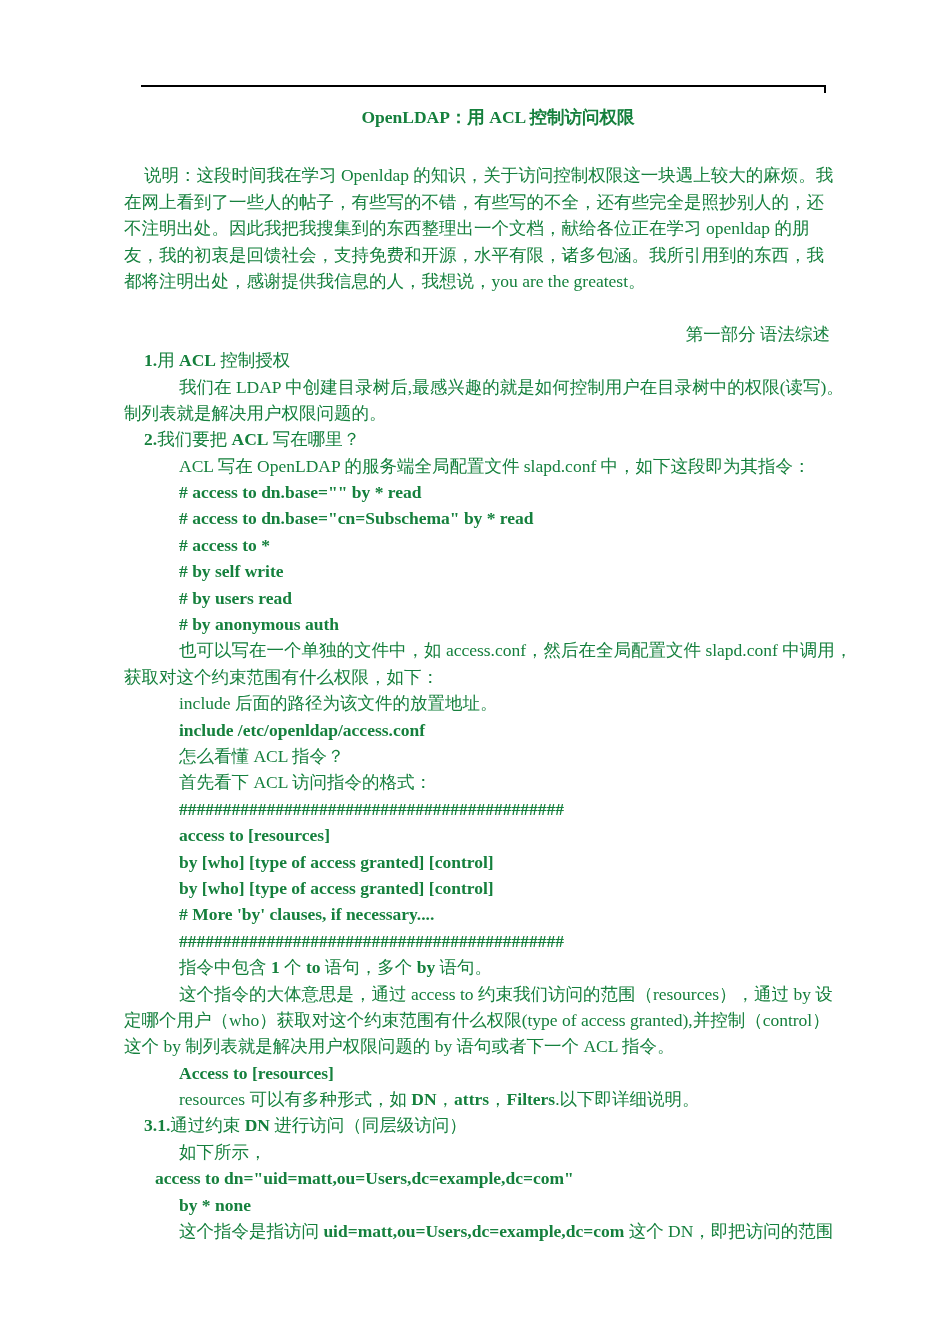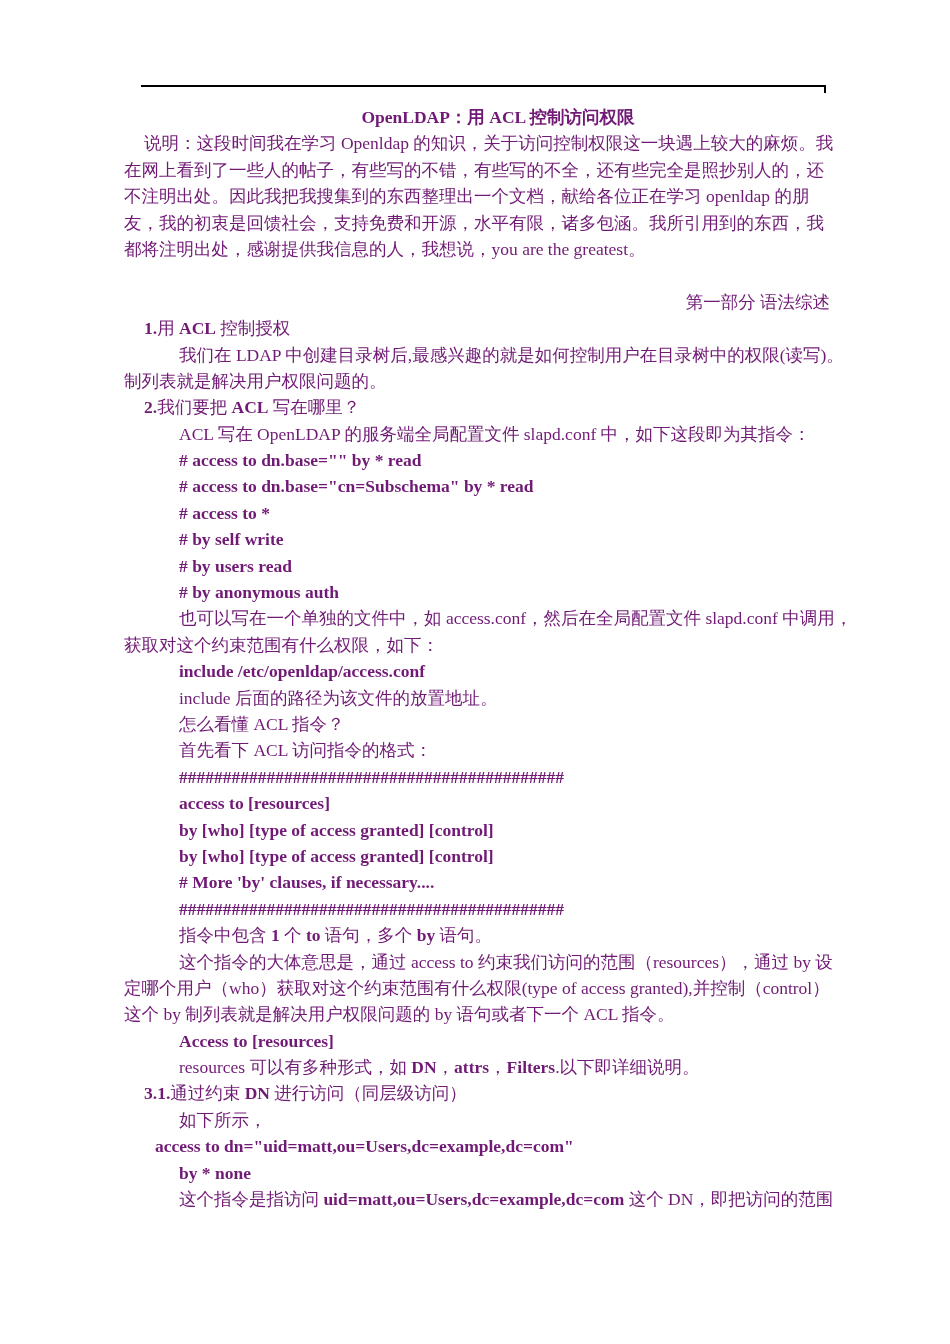--- a/index.html
+++ b/index.html
@@ -3,34 +3,34 @@
 <meta charset="utf-8">
 <style>
   html,body{margin:0;padding:0;background:#e8e8e8;}
   .page{
     position:relative;
     width:950px;height:1344px;
     background:#ffffff;
     margin:0 auto;
     overflow:hidden;
     font-family:"Liberation Serif","DejaVu Serif",serif;
-    color:#701a75;
+    color:#15803d;
   }
   .rule{position:absolute;left:141px;top:85px;width:683px;height:2px;background:#000;}
   .rule-tick{position:absolute;left:824px;top:85px;width:2px;height:8px;background:#000;}
   .content{
     position:absolute;left:124px;top:104px;width:706px;
     font-size:17.5px;line-height:26.4px;
   }
   .line{height:26.4px;white-space:nowrap;}
   .blank{height:26.4px;}
   .title{text-align:center;padding-left:42px;}
   .center{text-align:right;padding-left:42px;}
   .h{padding-left:20px;}
-  .ind-s{padding-left:20px;}
+  .ind-s{padding-left:20px;margin-top:32px;}
   .flush{padding-left:0;}
   .ind-l{padding-left:55px;}
   .code{padding-left:55px;}
   .code2{padding-left:31px;}
   .b{font-weight:bold;}
 </style>
 </head>
 <body>
 
 <div class="page">
@@ -51,22 +51,22 @@
       <div class="line h"><span class="b">2.</span><span>我们要把 </span><span class="b">ACL</span><span> 写在哪里？</span></div>
       <div class="line ind-l"><span>ACL 写在 OpenLDAP 的服务端全局配置文件 slapd.conf 中，如下这段即为其指令：</span></div>
       <div class="line code"><span class="b"># access to dn.base="" by * read</span></div>
       <div class="line code"><span class="b"># access to dn.base="cn=Subschema" by * read</span></div>
       <div class="line code"><span class="b"># access to *</span></div>
       <div class="line code"><span class="b"># by self write</span></div>
       <div class="line code"><span class="b"># by users read</span></div>
       <div class="line code"><span class="b"># by anonymous auth</span></div>
       <div class="line ind-l"><span>也可以写在一个单独的文件中，如 access.conf，然后在全局配置文件 slapd.conf 中调用，</span></div>
       <div class="line flush"><span>获取对这个约束范围有什么权限，如下：</span></div>
+      <div class="line ind-l"><span>include 后面的路径为该文件的放置地址。</span></div>
       <div class="line code"><span class="b">include /etc/openldap/access.conf</span></div>
-      <div class="line ind-l"><span>include 后面的路径为该文件的放置地址。</span></div>
       <div class="line ind-l"><span>怎么看懂 ACL 指令？</span></div>
       <div class="line ind-l"><span>首先看下 ACL 访问指令的格式：</span></div>
       <div class="line code"><span class="b">############################################</span></div>
       <div class="line code"><span class="b">access to [resources]</span></div>
       <div class="line code"><span class="b">by [who] [type of access granted] [control]</span></div>
       <div class="line code"><span class="b">by [who] [type of access granted] [control]</span></div>
       <div class="line code"><span class="b"># More 'by' clauses, if necessary....</span></div>
       <div class="line code"><span class="b">############################################</span></div>
       <div class="line ind-l"><span>指令中包含 </span><span class="b">1</span><span> 个 </span><span class="b">to</span><span> 语句，多个 </span><span class="b">by</span><span> 语句。</span></div>
       <div class="line ind-l"><span>这个指令的大体意思是，通过 access to 约束我们访问的范围（resources），通过 by 设</span></div>

